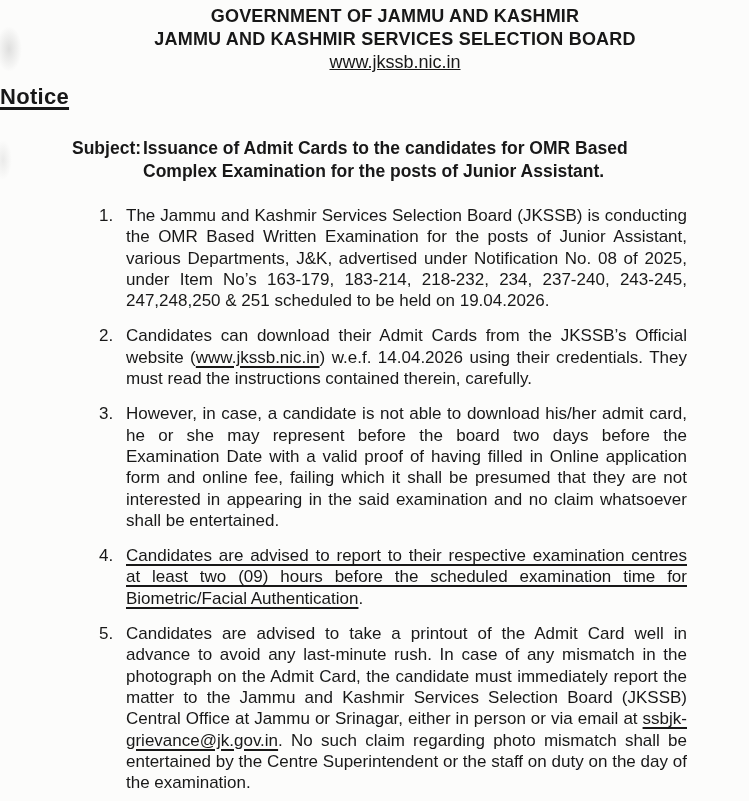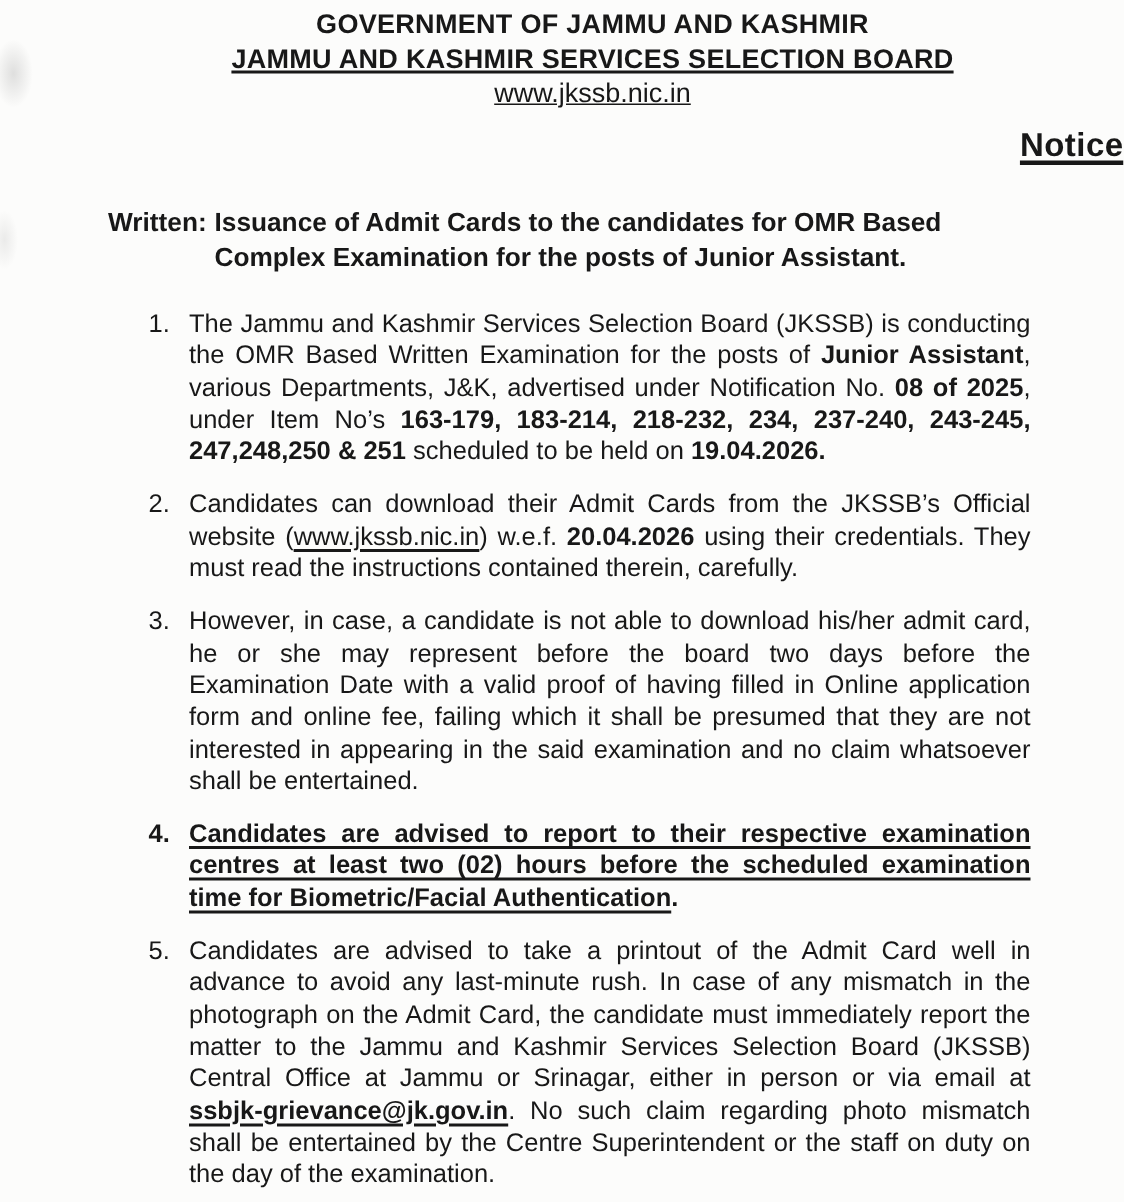--- a/index.html
+++ b/index.html
@@ -40,36 +40,35 @@
     font-size: 18px;
     font-weight: bold;
     line-height: 23px;
     letter-spacing: 0.2px;
   }
   .board-line {
     font-size: 18px;
     font-weight: bold;
     line-height: 23px;
     letter-spacing: 0.2px;
-    text-decoration: underline;
     text-decoration-thickness: 2px;
     text-underline-offset: 2px;
   }
   .address-line {
     font-size: 18px;
     line-height: 22px;
   }
   .website-line {
     font-size: 18px;
     line-height: 22px;
     text-decoration: underline;
   }
   .notice-title {
     margin-top: 11px;
-    text-align: right;
+    text-align: left;
     font-size: 22px;
     font-weight: bold;
   }
   .notice-title .u-thick {
     text-decoration: underline;
     text-decoration-thickness: 2.5px;
     text-underline-offset: 3px;
     letter-spacing: 0.3px;
   }
   .subject-row {
@@ -98,21 +97,21 @@
     line-height: 21.3px;
   }
   .para-num {
     width: 27px;
     flex-shrink: 0;
   }
   .para-text {
     flex: 1;
     text-align: justify;
   }
-  .b { font-weight: bold; }
+  .b { font-weight: normal; }
   .u {
     text-decoration: underline;
     text-decoration-thickness: 1.6px;
     text-underline-offset: 2.5px;
   }
 </style>
 </head>
 <body>
 
 <div class="page">
@@ -124,40 +123,40 @@
     <div class="gov-line">GOVERNMENT OF JAMMU AND KASHMIR</div>
     <div class="board-line">JAMMU AND KASHMIR SERVICES SELECTION BOARD</div>
     <div class="website-line">www.jkssb.nic.in</div>
   </div>
 
   <div class="notice-title">
     <span class="u-thick">Notice</span>
   </div>
 
   <div class="subject-row">
-    <div class="subject-label">Written:</div>
+    <div class="subject-label">Subject:</div>
     <div class="subject-text">Issuance of Admit Cards to the candidates for OMR Based Complex Examination for the posts of Junior Assistant.</div>
   </div>
 
   <ol class="notice-list">
       <li>
         <span class="para-num">1.</span>
         <div class="para-text"><span>The Jammu and Kashmir Services Selection Board (JKSSB) is conducting the OMR Based Written Examination for the posts of </span><span class="b">Junior Assistant</span><span>, various Departments, J&amp;K, advertised under Notification No. </span><span class="b">08 of 2025</span><span>, under Item No’s </span><span class="b">163-179, 183-214, 218-232, 234, 237-240, 243-245, 247,248,250 &amp; 251</span><span> scheduled to be held on </span><span class="b">19.04.2026.</span></div>
       </li>
       <li>
         <span class="para-num">2.</span>
-        <div class="para-text"><span>Candidates can download their Admit Cards from the JKSSB’s Official website (</span><span class="u">www.jkssb.nic.in</span><span>) w.e.f. </span><span class="b">20.04.2026</span><span> using their credentials. They must read the instructions contained therein, carefully.</span></div>
+        <div class="para-text"><span>Candidates can download their Admit Cards from the JKSSB’s Official website (</span><span class="u">www.jkssb.nic.in</span><span>) w.e.f. </span><span class="b">14.04.2026</span><span> using their credentials. They must read the instructions contained therein, carefully.</span></div>
       </li>
       <li>
         <span class="para-num">3.</span>
         <div class="para-text"><span>However, in case, a candidate is not able to download his/her admit card, he or she may represent before the board two days before the Examination Date with a valid proof of having filled in Online application form and online fee, failing which it shall be presumed that they are not interested in appearing in the said examination and no claim whatsoever shall be entertained.</span></div>
       </li>
       <li>
         <span class="para-num b">4.</span>
-        <div class="para-text"><span class="b u">Candidates are advised to report to their respective examination centres at least two (02) hours before the scheduled examination time for Biometric/Facial Authentication</span><span class="b">.</span></div>
+        <div class="para-text"><span class="b u">Candidates are advised to report to their respective examination centres at least two (09) hours before the scheduled examination time for Biometric/Facial Authentication</span><span class="b">.</span></div>
       </li>
       <li>
         <span class="para-num">5.</span>
         <div class="para-text"><span>Candidates are advised to take a printout of the Admit Card well in advance to avoid any last-minute rush. In case of any mismatch in the photograph on the Admit Card, the candidate must immediately report the matter to the Jammu and Kashmir Services Selection Board (JKSSB) Central Office at Jammu or Srinagar, either in person or via email at </span><span class="b u">ssbjk-grievance@jk.gov.in</span><span>. No such claim regarding photo mismatch shall be entertained by the Centre Superintendent or the staff on duty on the day of the examination.</span></div>
       </li>
     </ol>
 
 </div>
 
 </body></html>

